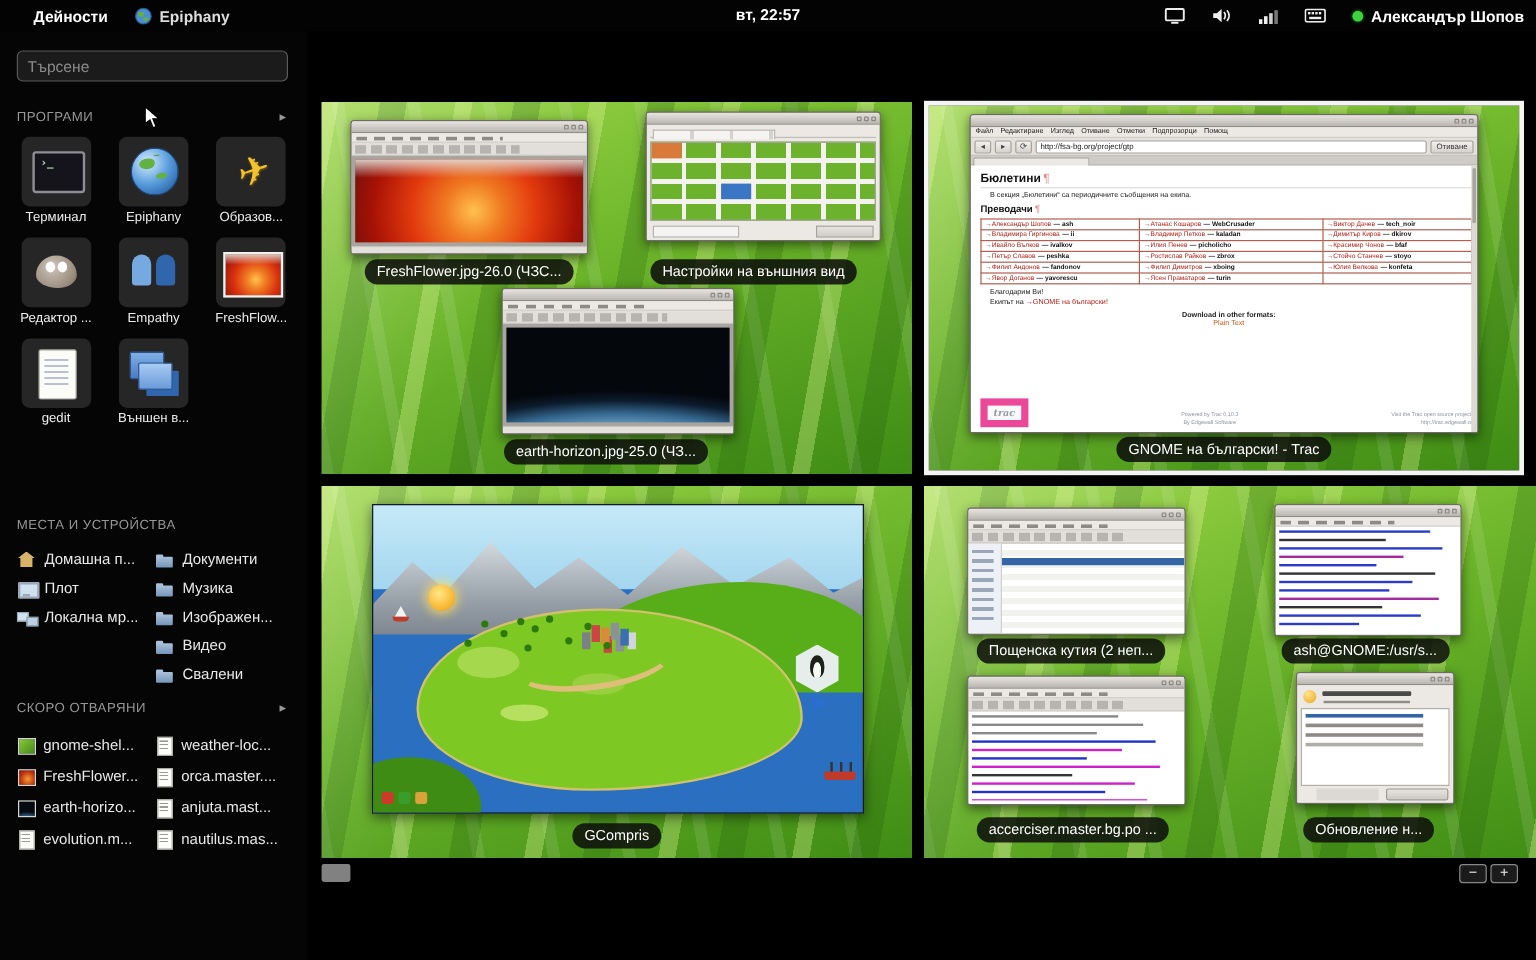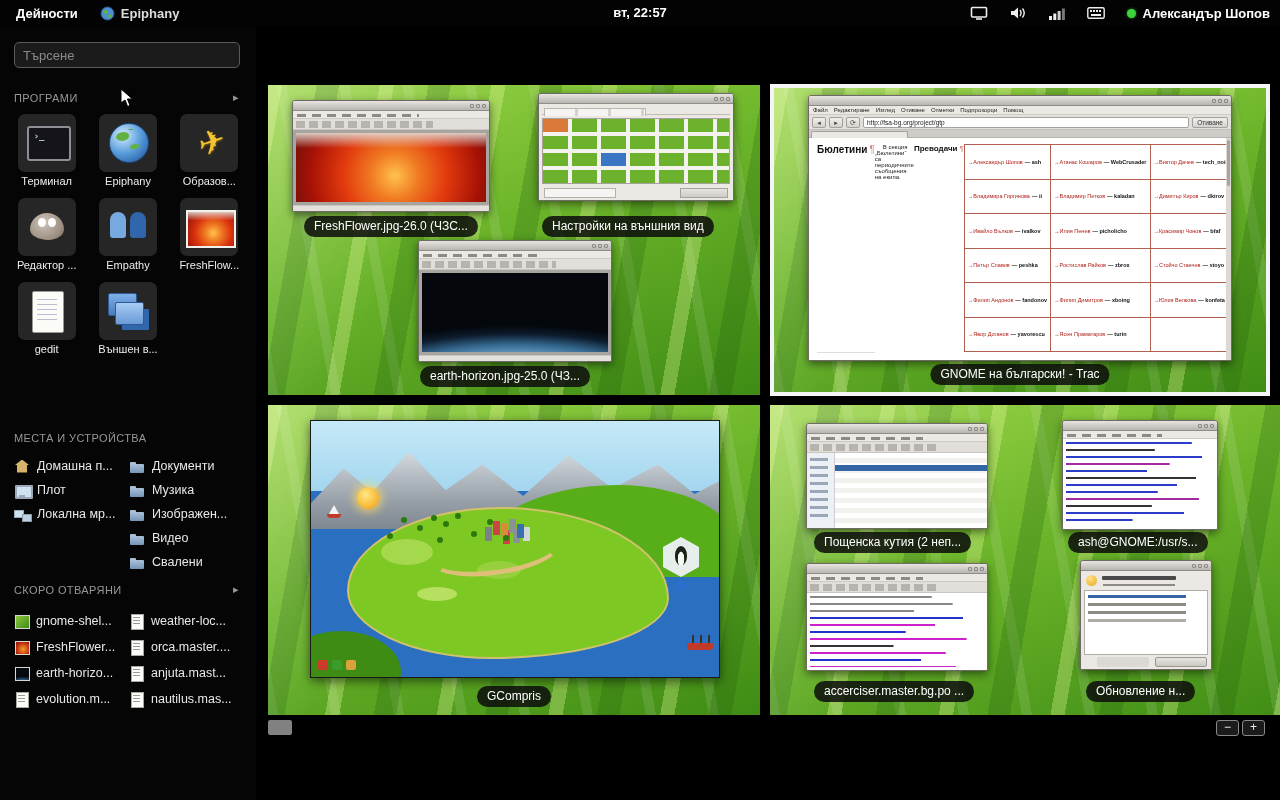--- a/index.html
+++ b/index.html
@@ -2,21 +2,21 @@
 <html><head>
 <meta charset="utf-8">
 <style>
   * { margin:0; padding:0; box-sizing:border-box; }
   html,body { width:1280px; height:800px; background:#000; overflow:hidden;
     font-family:"Liberation Sans", sans-serif; }
 
   
   .topbar { position:absolute; left:0; top:0; width:1280px; height:26px; background:#030303;
     color:#eee; z-index:50; }
-  .tb-left { position:absolute; left:8px; top:0; height:26px; display:flex; align-items:center; gap:14px; }
+  .tb-left { position:absolute; left:20px; top:0; height:26px; display:flex; align-items:center; gap:14px; }
   .tb-activities { font-weight:bold; font-size:13px; color:#fff; padding:3px 8px; border-radius:4px; cursor:pointer; }
   .tb-app { display:flex; align-items:center; gap:6px; font-weight:bold; font-size:13px; color:#dcdcdc; cursor:pointer; }
   .tb-clock { position:absolute; left:50%; top:0; transform:translateX(-50%); line-height:26px;
     font-weight:bold; font-size:13px; color:#fff; cursor:pointer; }
   .tb-right { position:absolute; right:10px; top:0; height:26px; display:flex; align-items:center; gap:22px; }
   .tb-user { display:flex; align-items:center; font-weight:bold; font-size:13px; color:#fff; cursor:pointer; }
   .dot { width:9px; height:9px; border-radius:50%; background:#3fd23f; display:inline-block;
     margin-right:7px; box-shadow:0 0 3px #1f9a1f; }
   .tbicon { display:flex; align-items:center; cursor:pointer; }
 
@@ -165,37 +165,37 @@
     align-items:center; gap:3px; padding:0 3px; }
   .navbtn { width:14px; height:11px; flex:none; background:linear-gradient(#f2f0ee,#d5d2ce);
     border:1px solid #a5a29e; border-radius:2px; font-size:7px; line-height:9px; text-align:center; color:#444; }
   .addr { flex:1; height:11px; background:#fff; border:1px solid #a5a29e; border-radius:2px;
     font-size:6.5px; line-height:10px; padding:0 3px; color:#222; overflow:hidden; white-space:nowrap; }
   .gobtn { font-size:6.5px; color:#333; padding:0 4px; height:11px; line-height:10px; flex:none;
     background:linear-gradient(#f2f0ee,#d5d2ce); border:1px solid #a5a29e; border-radius:2px; }
   .btabs { height:8px; flex:none; background:#cfccc8; position:relative; border-bottom:1px solid #b5b2ae; }
   .btabs::before { content:""; position:absolute; left:2px; top:1px; width:95px; height:7px;
     background:#ece9e5; border:1px solid #a5a29e; border-bottom:none; border-radius:2px 2px 0 0; }
-  .bpage { flex:1; background:#fff; padding:6px 0 4px 8px; position:relative; display:flex; flex-direction:row; }
+  .bpage { flex:1; background:#fff; padding:6px 0 4px 8px; position:relative; display:flex; flex-direction:column; }
   .pscroll { position:absolute; right:0; top:0; bottom:0; width:5px; background:#dcd9d5; }
   .pscroll::before { content:""; position:absolute; left:1px; top:2px; width:3px; height:46px;
     background:#a8a5a0; border-radius:2px; }
   .ph1 { font-size:10px; font-weight:bold; color:#111; border-bottom:1px solid #ddd; padding-bottom:1px; margin-bottom:3px; }
   .pilc { color:#d88; font-weight:normal; margin-left:2px; }
   .pintro { font-size:6px; color:#222; margin-bottom:4px; text-indent:8px; }
   .ph2 { font-size:8px; font-weight:bold; color:#111; margin-bottom:3px; }
   .ptable { border-collapse:collapse; margin-bottom:4px; width:99%; }
   .ptable td { border:1px solid #b06050; padding:1px 3px; font-size:5.5px; white-space:nowrap; }
   .pl { color:#b02018; }
   .pn { color:#111; font-weight:bold; margin-left:2px; }
   .ptext { font-size:6px; color:#222; text-indent:8px; margin-bottom:2px; }
   .pdl { margin-top:3px; text-align:center; font-size:6px; font-weight:bold; color:#222; }
   .pdllink { text-align:center; font-size:6px; color:#c05a18; margin-top:1px; }
   .pfooter { margin-top:auto; display:flex; align-items:flex-end; gap:6px; }
-  .traclogo { border:1px solid #ec4899; color:#99a; font:italic bold 8px "DejaVu Serif",serif;
+  .traclogo { border:6px solid #ec4899; color:#99a; font:italic bold 8px "DejaVu Serif",serif;
     padding:1px 5px; background:#fafafa; }
   .pcen { flex:1; text-align:center; font-size:4.5px; color:#8a94a0; line-height:1.5; }
   .prgt { text-align:right; font-size:4.5px; color:#8a94a0; line-height:1.5; }
 
   
   .mailbody { flex:1; display:flex; background:#fff; }
   .mailleft { width:28px; flex:none; background:#edf0f4; border-right:1px solid #cfcfcf; position:relative; }
   .mailleft::before { content:""; position:absolute; left:3px; top:5px; width:18px; height:62px;
     background:repeating-linear-gradient(180deg,#9aa7b8 0 3px,transparent 3px 8px); }
   .maillist { flex:1;

